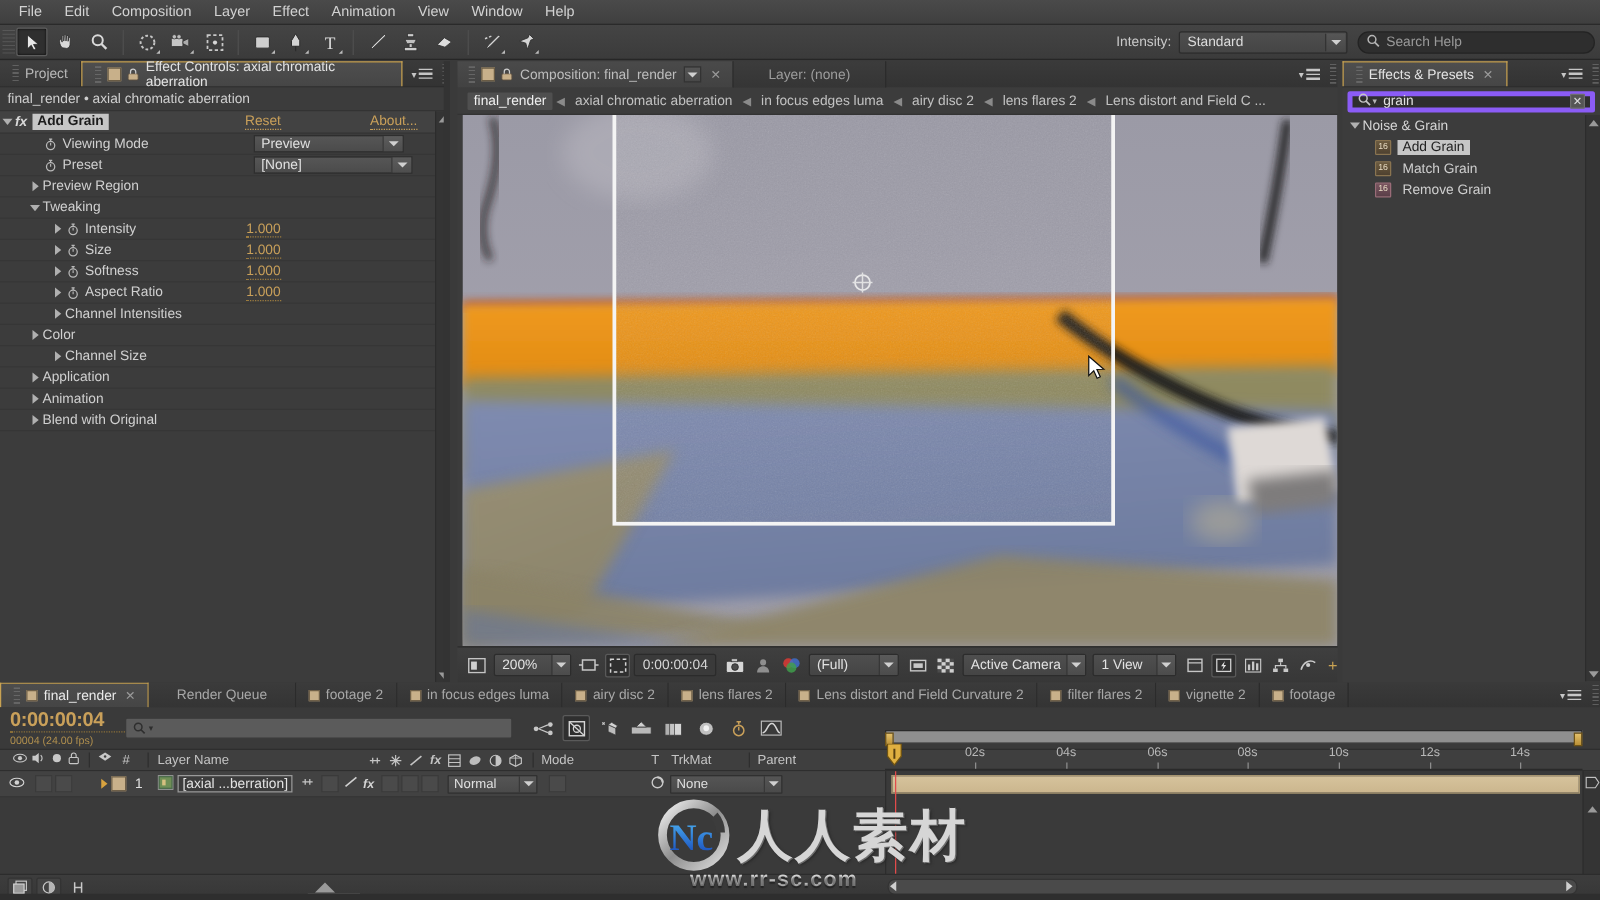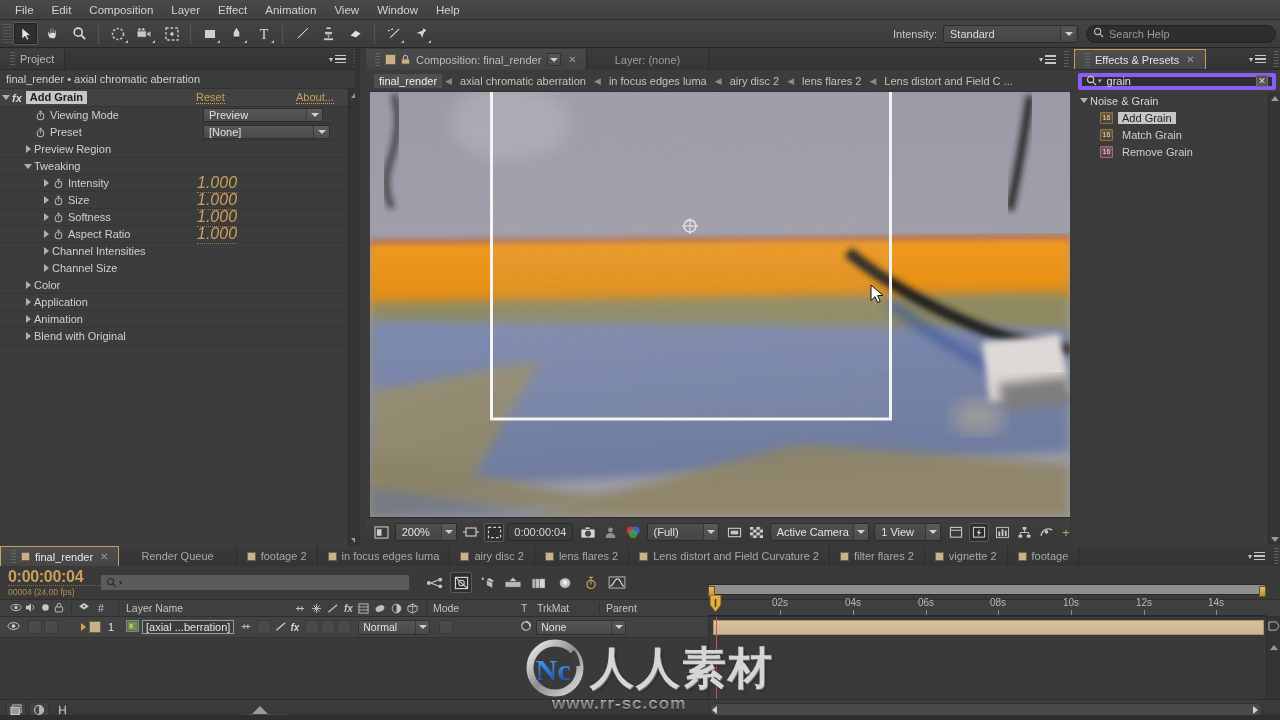--- a/index.html
+++ b/index.html
@@ -115,21 +115,21 @@
   }
   .ec-row.header-row { background:#424242; border-bottom:1px solid #333; }
   .disc-tri { width:12px; display:flex; align-items:center; justify-content:center; }
   .tri-r { width:0;height:0;border-top:4px solid transparent;border-bottom:4px solid transparent;border-left:5px solid #b0b0b0; }
   .tri-d { width:0;height:0;border-left:4px solid transparent;border-right:4px solid transparent;border-top:5px solid #b0b0b0; }
   .fx-badge { font-style:italic; font-weight:bold; color:#d8d8d8; font-size:11px; margin-right:4px; }
   .fx-name { background:#c6c6c6; color:#1c1c1c; font-weight:bold; padding:0 4px; font-size:11px; line-height:13px; }
   .ec-link { color:#c9a05a; text-decoration:none; border-bottom:1px dotted #c9a05a; font-size:11px; }
   .prop-name { color:#d0d0d0; }
   .stopwatch { width:13px; height:13px; margin-right:3px; display:inline-flex; align-items:center; justify-content:center; }
-  .val-num { color:#c9a05a; border-bottom:1px dotted #9b7b3e; font-size:16px;font-style:italic; }
+  .val-num { color:#c9a05a; border-bottom:1px dotted #9b7b3e; font-size:11px; }
   .dd-box {
     height:14px; background:linear-gradient(#565656,#4b4b4b); border:1px solid #2e2e2e;
     display:flex; align-items:center; padding-left:5px; font-size:11px; color:#e0e0e0;
     position:relative;
   }
   .dd-box .arrow { position:absolute; right:0; top:0; bottom:0; width:16px;
     background:linear-gradient(#5c5c5c,#4e4e4e); border-left:1px solid #3a3a3a;
     display:flex; align-items:center; justify-content:center; }
   .left-resize { position:absolute; right:0; top:0; width:5px; height:497px; background:#333; }
 
@@ -405,20 +405,31 @@
       </div>
     </div>
   </div>
 
   <div class="left-panel">
     <div class="panel-tabs">
       <div class="ptab">
         <span class="tab-grip"></span>
         <span>Project</span>
       </div>
+      <div class="ptab active">
+        <span class="tab-grip"></span>
+        <span class="swatch-ic"></span>
+        <span class="lock-ic">
+          <svg width="11" height="11" viewBox="0 0 11 11">
+              <rect x="1.5" y="5" width="8" height="5" rx="1" fill="#c8b08a" stroke="#5e5040" stroke-width=".7"></rect>
+              <path d="M3.4 5 L3.4 3.4 A2.1 2.1 0 0 1 7.6 3.4 L7.6 5" fill="none" stroke="#cfcfcf" stroke-width="1"></path>
+            </svg>
+        </span>
+        <span>Effect Controls: axial chromatic aberration</span>
+      </div>
       <div class="panel-menu">
         <span style="color:#c6c6c6;font-size:8px;margin-right:2px;">▾</span>
         <span class="hamb">
             <i></i>
             <i></i>
             <i></i>
           </span>
       </div>
       <div style="width:7px;">
         <div class="tab-grip" style="height:16px;margin:2px auto;"></div>
@@ -564,33 +575,33 @@
 
         <div class="ec-row">
           <span style="width:40px;"></span>
           <span class="disc-tri">
               <i class="tri-r"></i>
             </span>
           <span class="prop-name">Channel Intensities</span>
         </div>
 
         <div class="ec-row">
+          <span style="width:22px;"></span>
+          <span class="disc-tri">
+              <i class="tri-r"></i>
+            </span>
+          <span class="prop-name">Color</span>
+        </div>
+
+        <div class="ec-row">
           <span style="width:40px;"></span>
           <span class="disc-tri">
               <i class="tri-r"></i>
             </span>
           <span class="prop-name">Channel Size</span>
-        </div>
-
-        <div class="ec-row">
-          <span style="width:22px;"></span>
-          <span class="disc-tri">
-              <i class="tri-r"></i>
-            </span>
-          <span class="prop-name">Color</span>
         </div>
 
         <div class="ec-row">
           <span style="width:22px;"></span>
           <span class="disc-tri">
               <i class="tri-r"></i>
             </span>
           <span class="prop-name">Application</span>
         </div>
 

